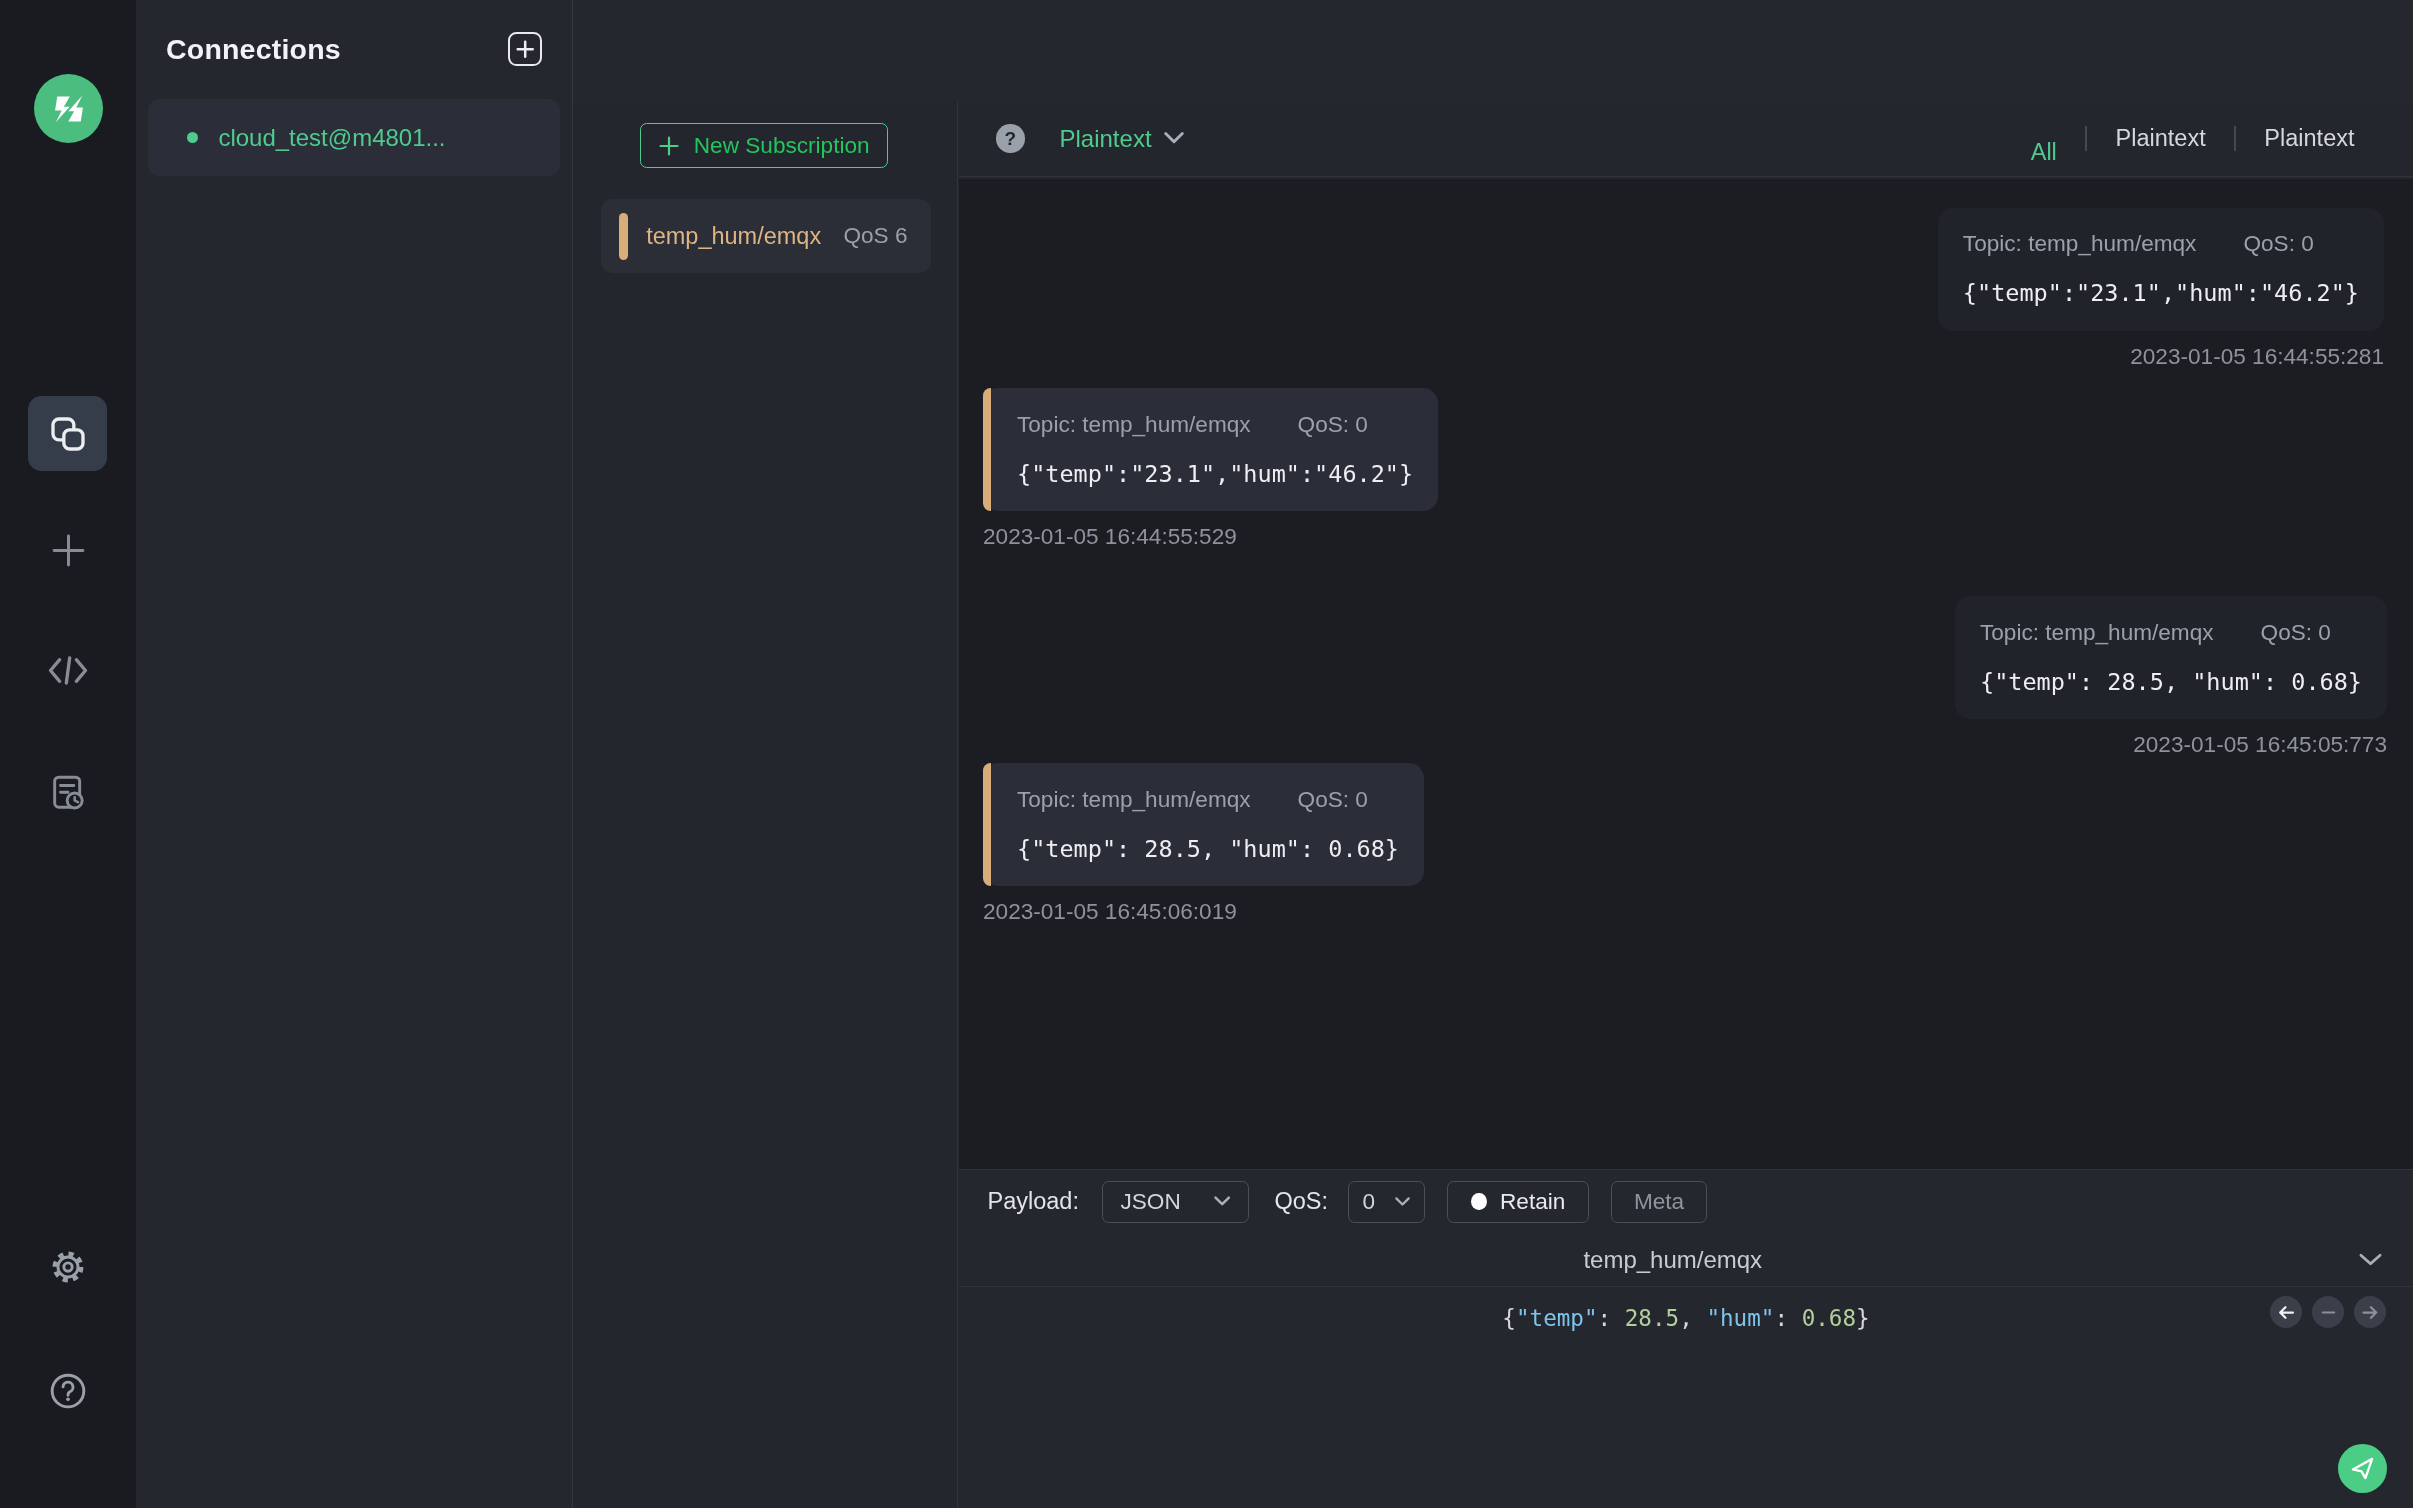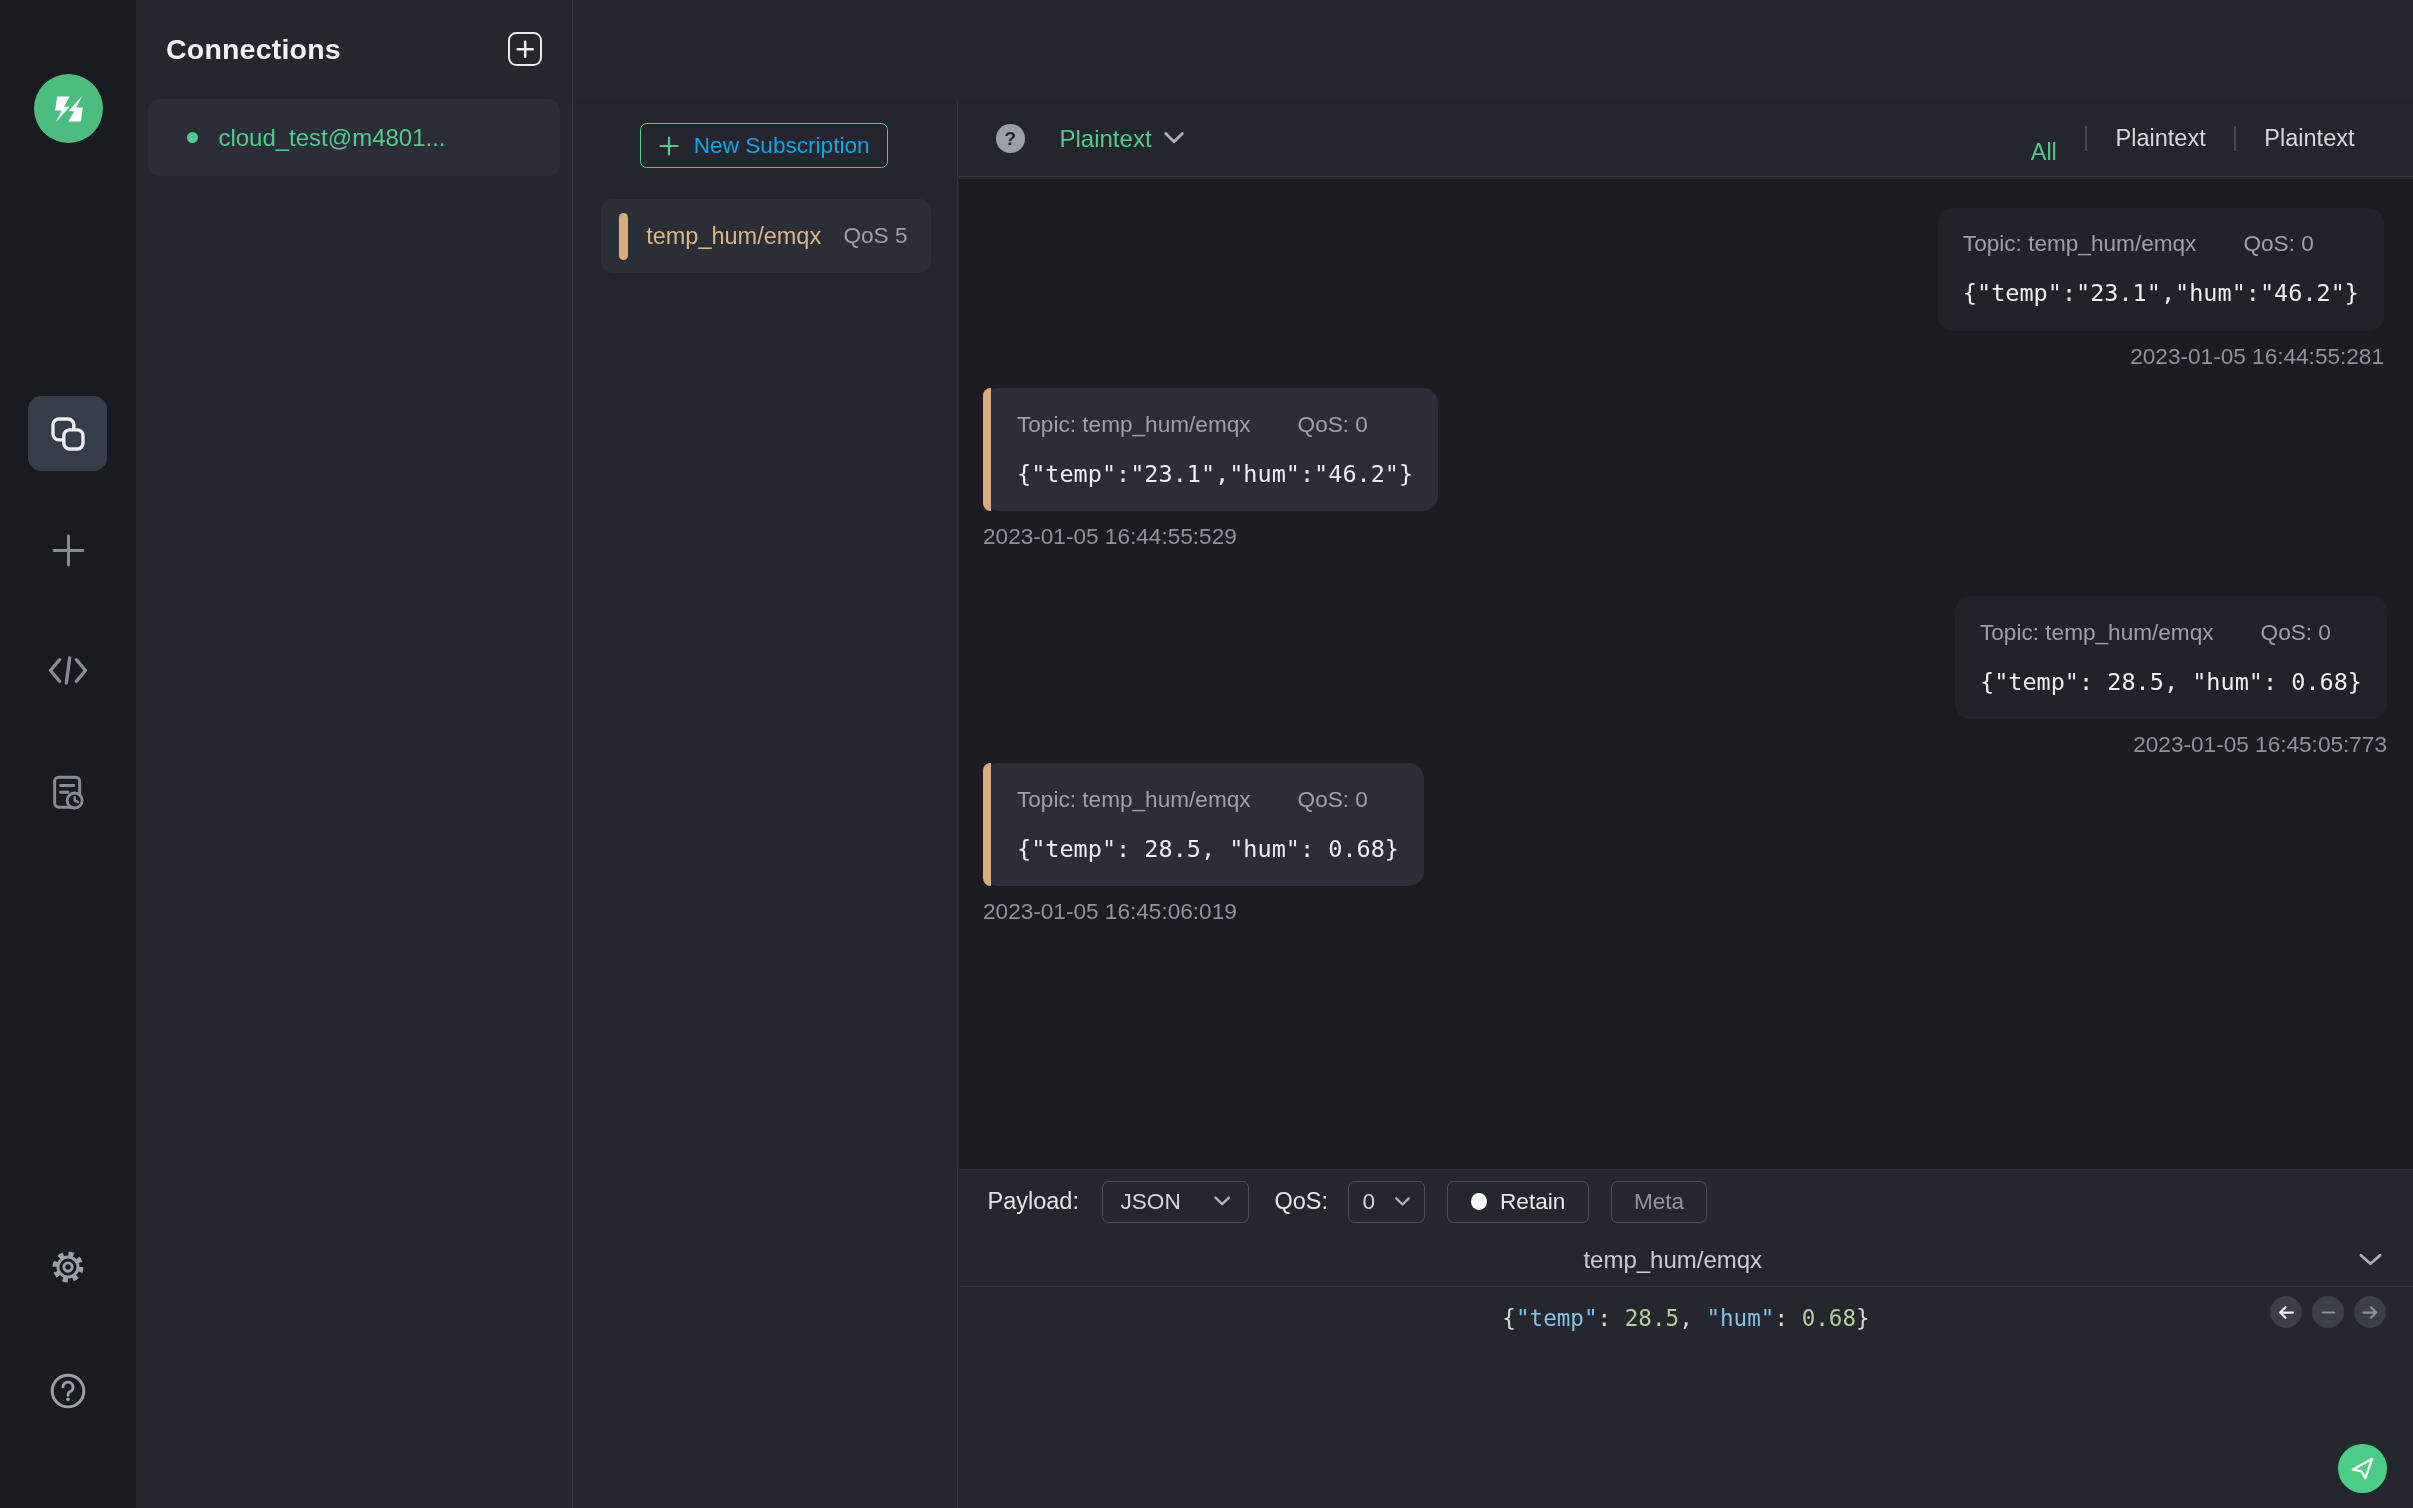--- a/index.html
+++ b/index.html
@@ -39,21 +39,21 @@
   .dbl-chev { margin-left:32px; display:flex; }
   .badge { margin-left:25px; min-width:49px; height:37px; padding:0 11.7px; background:#57c189; border:2.5px solid #fefefe;
     border-radius:18.4px; color:#fff; font-size:22.6px; font-weight:700; display:flex; align-items:center; justify-content:center; }
   .head-spacer { flex:1; }
   .head-ic { width:55px; height:50px; display:flex; align-items:center; justify-content:center; }
   .dots { color:#f0f1f4; font-size:25px; letter-spacing:5px; font-weight:700; }
 
   
   .subcol { position:absolute; left:0; top:101px; width:385px; bottom:0; background:#24262d; border-right:1.7px solid #31343c; }
   .new-sub { position:absolute; left:67px; top:22px; width:248px; height:45px; border:1.7px solid #4ecb8d; border-radius:6.7px;
-    background:transparent; color:#0ea5e9; font-size:22.6px; display:flex; align-items:center; justify-content:center; gap:13.4px;
+    background:transparent; color:#22c55e; font-size:22.6px; display:flex; align-items:center; justify-content:center; gap:13.4px;
     font-family:"Liberation Sans",sans-serif; }
   .sub-card { position:absolute; left:28px; top:98px; width:330px; height:74px; background:#2b2e37; border-radius:11.7px;
     display:flex; align-items:center; padding:0 23.5px 0 18.4px; }
   .sub-bar { width:8.4px; height:47px; border-radius:5px; background:#d8ad79; margin-right:18.4px; flex:0 0 auto; }
   .sub-topic { color:#ddb482; font-size:23.5px; flex:1; }
   .sub-qos { color:#9aa0aa; font-size:22.6px; }
 
   
   .chat { position:absolute; left:386px; top:101px; right:0; bottom:0; }
   .chat-toolbar { position:absolute; left:0; top:0; right:0; height:76px; background:#24262d; border-bottom:1.7px solid #31343c;
@@ -182,21 +182,21 @@
   <div class="subcol">
     <button class="new-sub">
       <svg width="22" height="22" viewBox="0 0 26 26">
         <path d="M13 3 V23 M3 13 H23" stroke="#4ecb8d" stroke-width="2.6" stroke-linecap="round"></path>
       </svg>
       <span>New Subscription</span>
     </button>
     <div class="sub-card">
       <span class="sub-bar"></span>
       <span class="sub-topic">temp_hum/emqx</span>
-      <span class="sub-qos">QoS 5</span>
+      <span class="sub-qos">QoS 6</span>
     </div>
   </div>
 
   <div class="chat">
 
     <div class="chat-toolbar">
       <div class="help-circle">?</div>
       <span class="fmt">Plaintext</span>
       <svg width="22" height="15" viewBox="0 0 26 18">
         <path d="M3 3 L13 13 L23 3" fill="none" stroke="#aab0b9" stroke-width="3.4" stroke-linecap="round" stroke-linejoin="round"></path>

